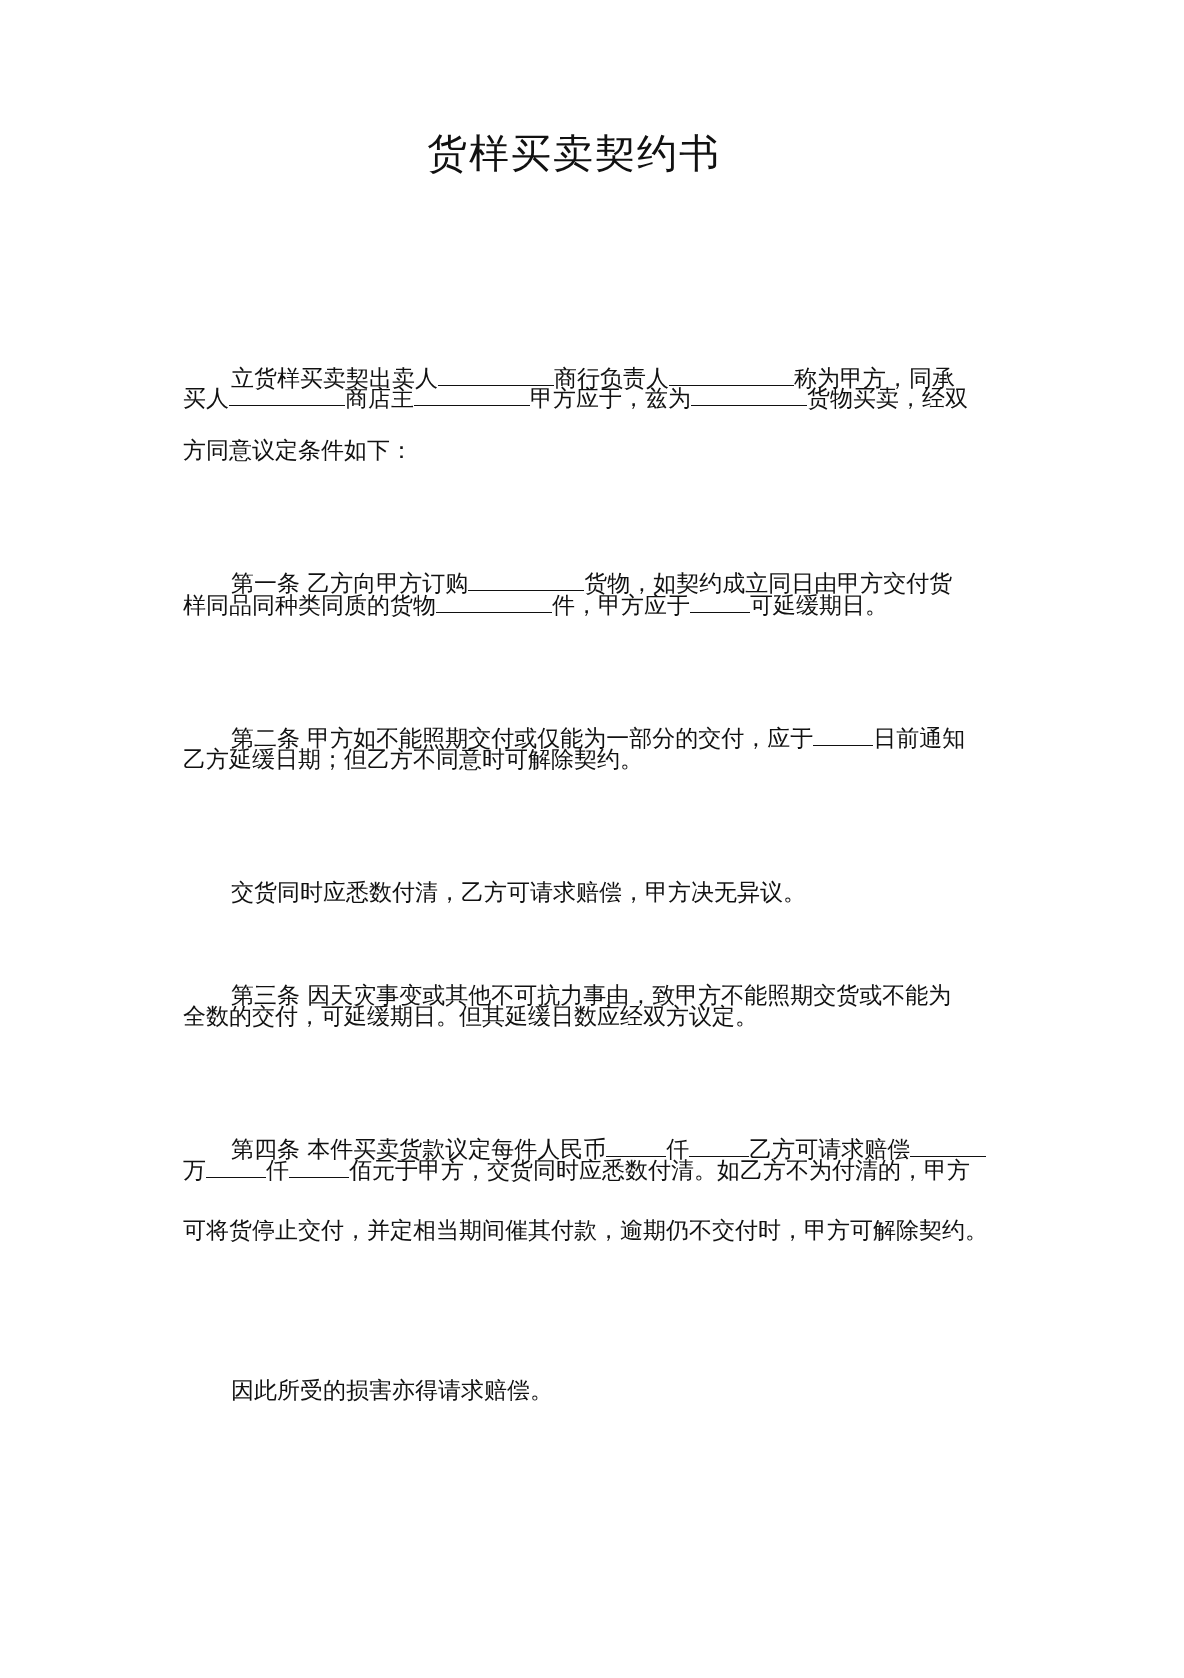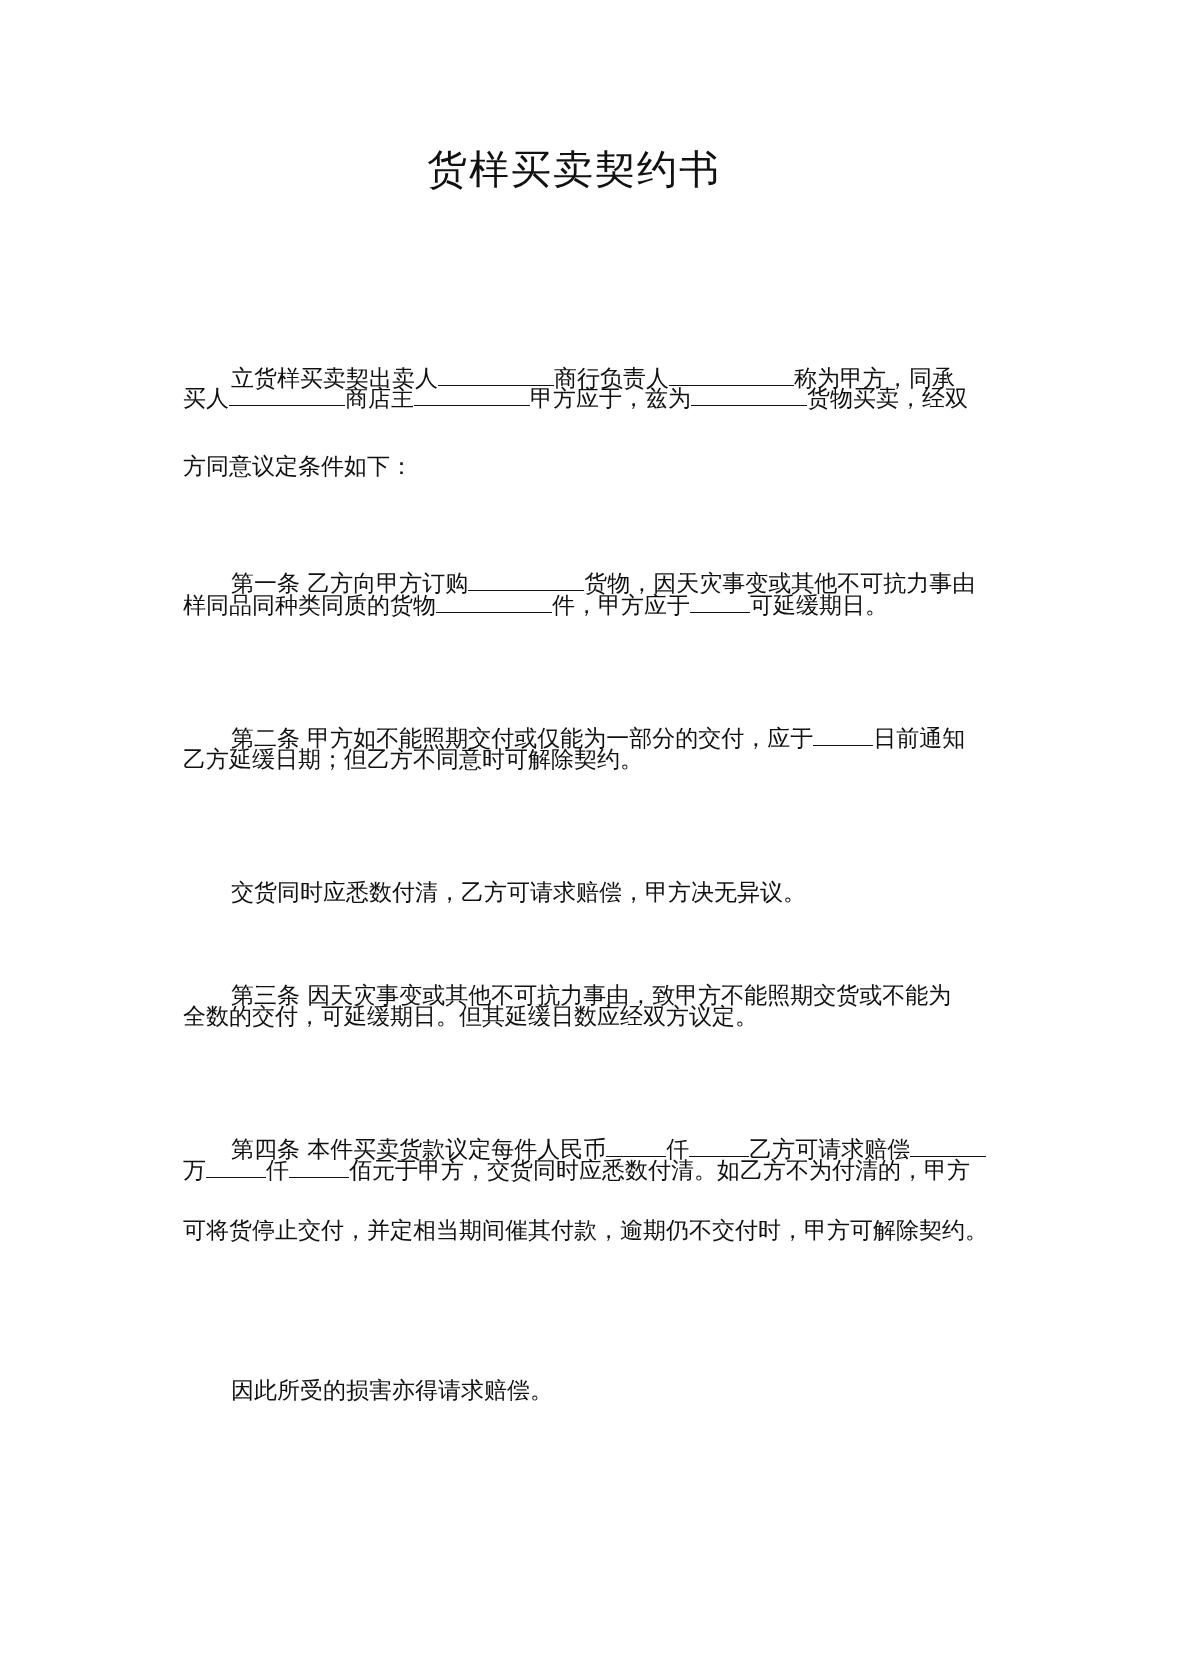--- a/index.html
+++ b/index.html
@@ -1,42 +1,42 @@
 <!DOCTYPE html>
 <html><head>
 <meta charset="utf-8">
 <style>
   html, body { margin: 0; padding: 0; background: #ffffff; }
   body { width: 1184px; height: 1678px; position: relative; overflow: hidden;
          font-family: "DejaVu Serif", "Liberation Serif", serif; color: #111; }
-  .title { position: absolute; top: 142px; left: 0; width: 1148px; text-align: center;
+  .title { position: absolute; top: 126px; left: 0; width: 1148px; text-align: center;
            font-size: 40px; letter-spacing: 2px; font-family: Liberation Serif, serif; }
   .line { position: absolute; left: 183px; font-size: 23px; white-space: nowrap; }
   .indent { left: 231px; margin-top: 30px; }
   .blank { display: inline-block; border-bottom: 1.5px solid #111; height: 22px; vertical-align: baseline; }
   .b10 { width: 116px; } .b11 { width: 125px; } .b5 { width: 60px; } .b8 { width: 76px; }
 </style>
 </head>
 <body>
 
 <div class="title">货样买卖契约书</div>
 
 <div>
   <div class="line indent" style="top:333px">
     <span>立货样买卖契出卖人</span><span class="blank b10"></span><span>商行负责人</span><span class="blank b11"></span><span>称为甲方，同承</span>
   </div>
   <div class="line" style="top:383px">
     <span>买人</span><span class="blank b10"></span><span>商店主</span><span class="blank b10"></span><span>甲方应于，兹为</span><span class="blank b10"></span><span>货物买卖，经双</span>
   </div>
-  <div class="line" style="top:451px">方同意议定条件如下：</div>
+  <div class="line" style="top:435px">方同意议定条件如下：</div>
 </div>
 
 <div>
   <div class="line indent" style="top:538px">
-    <span>第一条  乙方向甲方订购</span><span class="blank b10"></span><span>货物，因天灾事变或其他不可抗力事由</span>
+    <span>第一条  乙方向甲方订购</span><span class="blank b10"></span><span>货物，如契约成立同日由甲方交付货</span>
   </div>
   <div class="line" style="top:590px">
     <span>样同品同种类同质的货物</span><span class="blank b10"></span><span>件，甲方应于</span><span class="blank b5"></span><span>可延缓期日。</span>
   </div>
 </div>
 
 <div>
   <div class="line indent" style="top:693px">
     <span>第二条  甲方如不能照期交付或仅能为一部分的交付，应于</span><span class="blank b5"></span><span>日前通知</span>
   </div>

